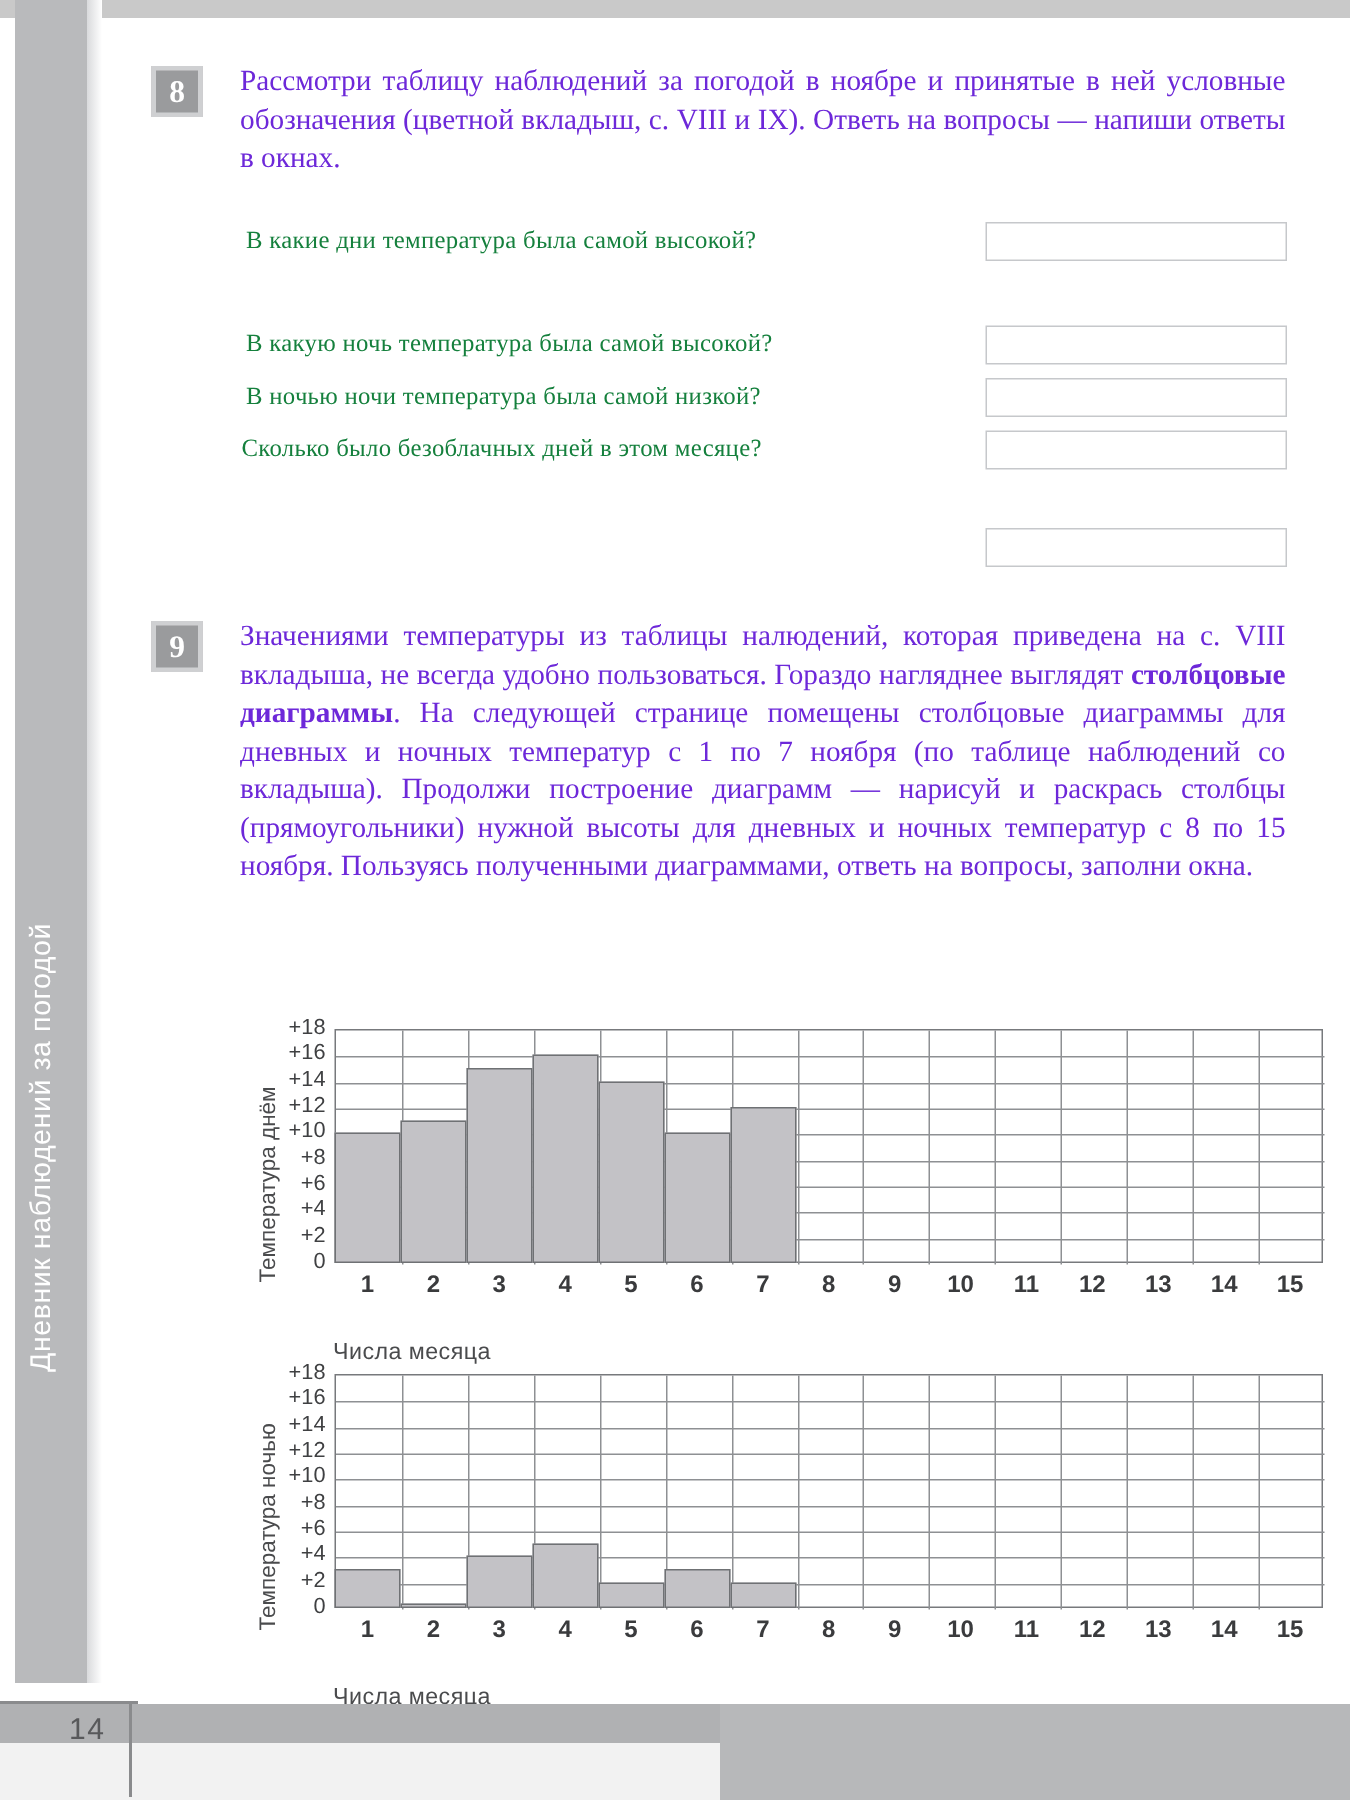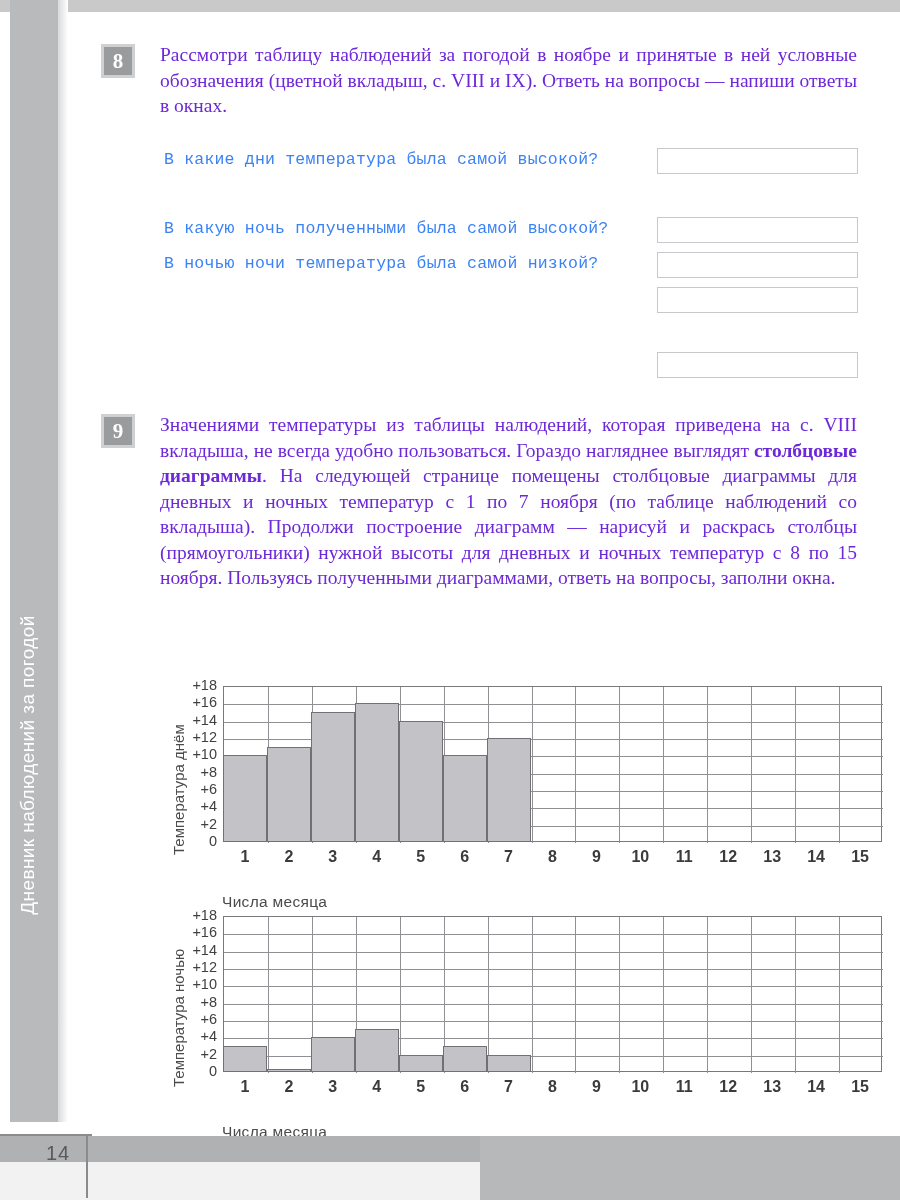--- a/index.html
+++ b/index.html
@@ -96,23 +96,23 @@
   }
   .task-text b { font-weight:bold; }
 
   
   .q-row {
     position:absolute;
     height:26px;
   }
   .q-label {
     position:absolute; left:0; top:0;
-    font-family:Liberation Mono, monospace;
+    font-family:Liberation Serif, serif;
     font-size:16.5px;
-    color:#3b82f6;
+    color:#15803d;
     white-space:nowrap;
     letter-spacing:0.2px;
     text-align:right;
   }
   .q-box {
     position:absolute;
     border:1.5px solid #c6c8cb;
     background:#ffffff;
     height:26px;
   }
@@ -181,28 +181,29 @@
 
     <div class="task" style="left:0;top:0;width:900px;height:395px;">
       <div class="badge" style="left:101px;top:44px;">8</div>
       <div class="task-text" style="left:160px;top:42px;width:697px;">Рассмотри таблицу наблюдений за погодой в ноябре и принятые в ней условные обозначения (цветной вкладыш, с. VIII и IX). Ответь на вопросы — напиши ответы в окнах.</div>
 
       <div class="q-row" style="left:164px;top:150px;width:694px;">
         <div class="q-label">В какие дни температура была самой высокой?</div>
         <div class="q-box" style="left:493px;top:-2px;width:201px;"></div>
       </div>
       <div class="q-row" style="left:164px;top:219px;width:694px;">
-        <div class="q-label">В какую ночь полученными была самой высокой?</div>
+        <div class="q-label">В какую ночь температура была самой высокой?</div>
         <div class="q-box" style="left:493px;top:-2px;width:201px;"></div>
       </div>
       <div class="q-row" style="left:164px;top:254px;width:694px;">
         <div class="q-label">В ночью ночи температура была самой низкой?</div>
         <div class="q-box" style="left:493px;top:-2px;width:201px;"></div>
       </div>
       <div class="q-row" style="left:161px;top:289px;width:697px;">
+        <div class="q-label">Сколько было безоблачных дней в этом месяце?</div>
         <div class="q-box" style="left:496px;top:-2px;width:201px;"></div>
       </div>
       <div class="q-row" style="left:157px;top:324px;width:701px;">
         <div class="q-box" style="left:500px;top:28px;width:201px;"></div>
       </div>
     </div>
 
     <div class="task" style="left:0;top:0;width:900px;height:260px;">
       <div class="badge" style="left:101px;top:414px;">9</div>
       <div class="task-text" style="left:160px;top:412px;width:697px;"><span>Значениями температуры из таблицы налюдений, которая приведена на с. VIII вкладыша, не всегда удобно пользоваться. Гораздо нагляднее выглядят </span><b>столбцовые диаграммы</b><span>. На следующей странице помещены столбцовые диаграммы для дневных и ночных температур с 1 по 7 ноября (по таблице наблюдений со вкладыша). Продолжи построение диаграмм — нарисуй и раскрась столбцы (прямоугольники) нужной высоты для дневных и ночных температур с 8 по 15 ноября. Пользуясь полученными диаграммами, ответь на вопросы, заполни окна.</span></div>

